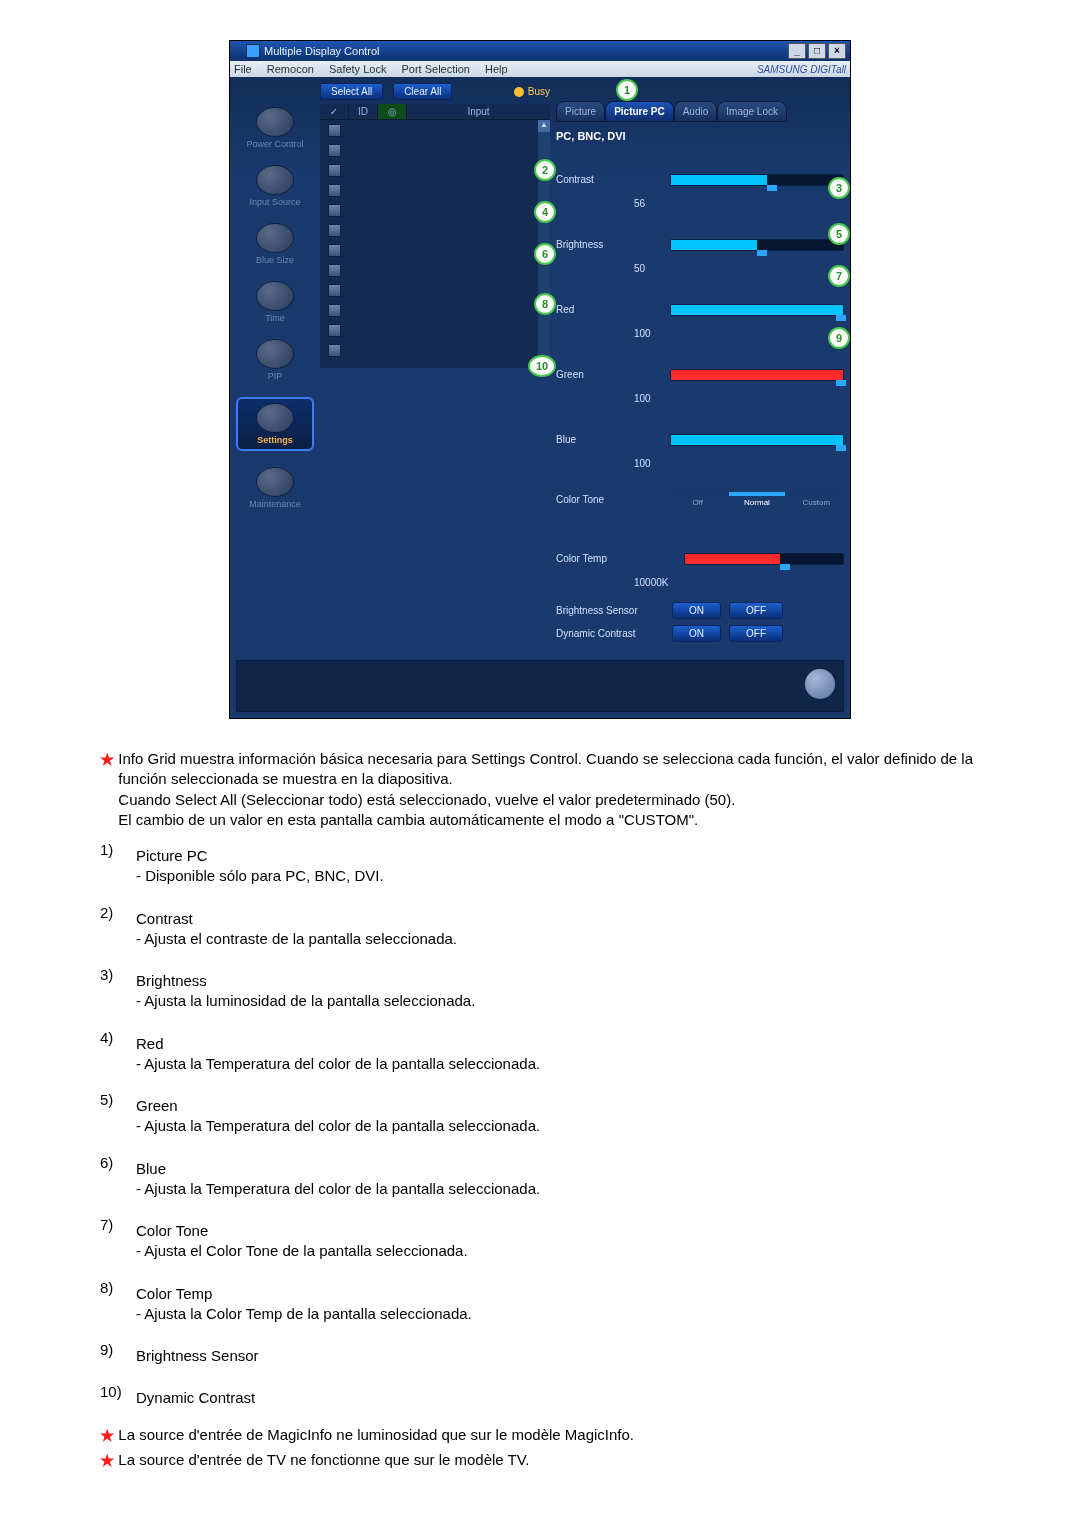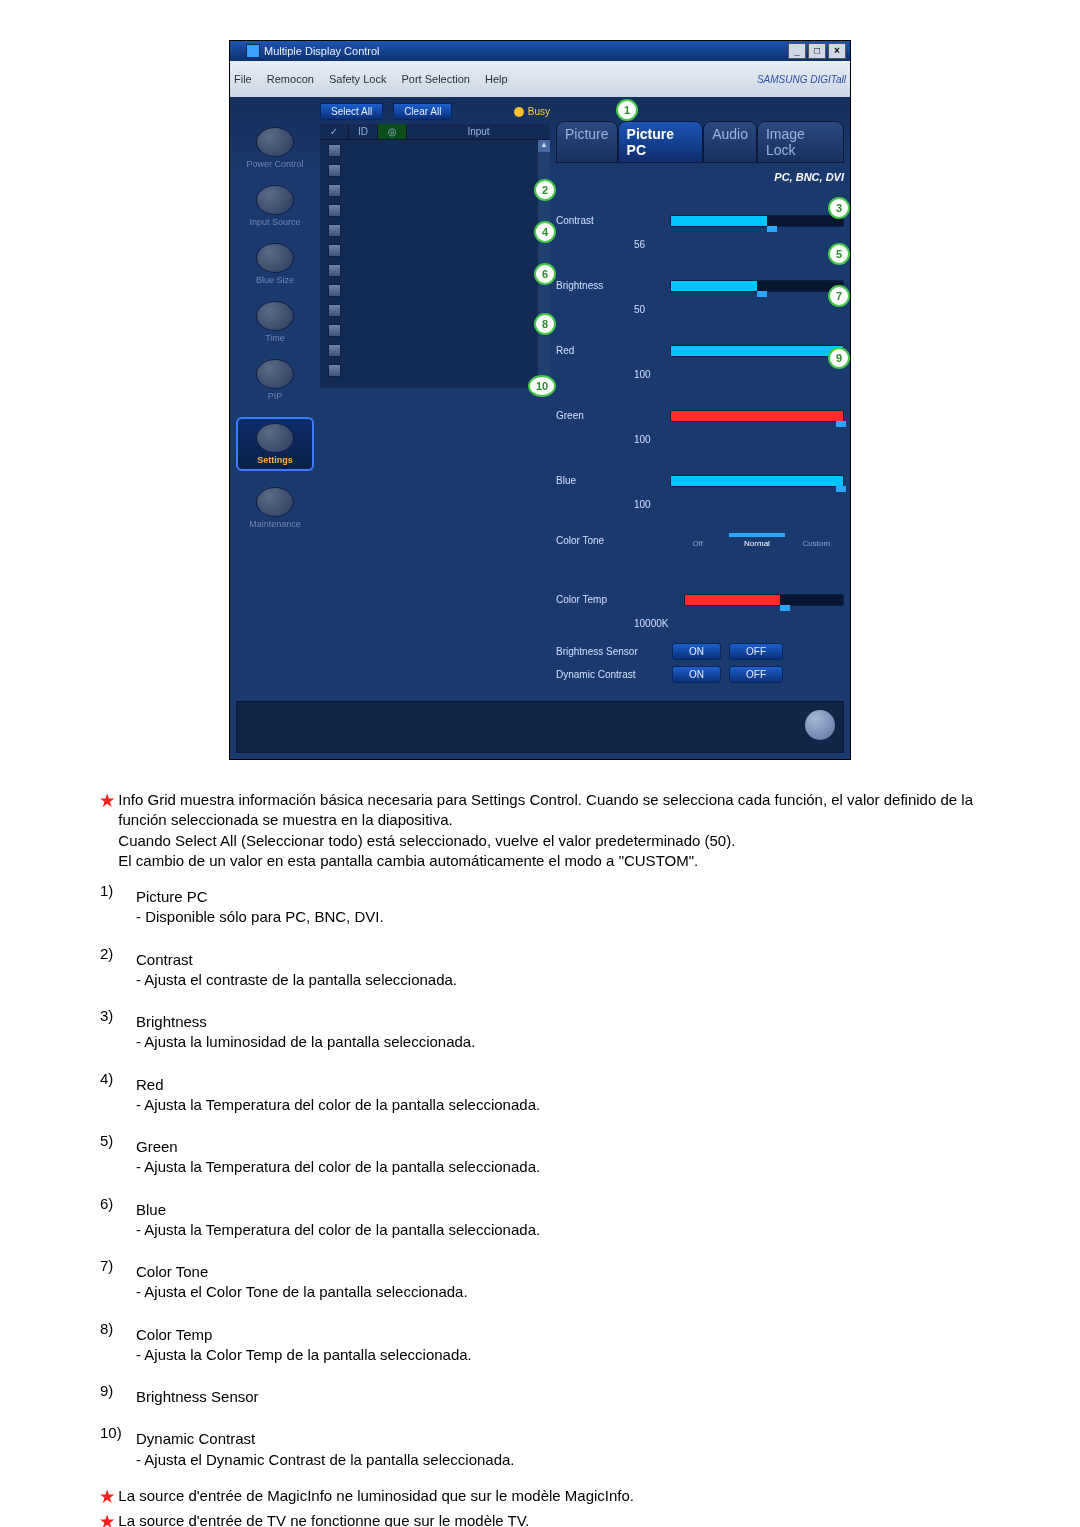--- a/index.html
+++ b/index.html
@@ -4,21 +4,21 @@
 <style>
   body{margin:0;background:#fff;font-family:sans-serif;font-size:15px;color:#000;width:1080px;}
   .page{padding:40px 100px;}
   
   .app{width:620px;margin:0 auto 30px auto;border:1px solid #000;background:linear-gradient(180deg,#0f2850 0%,#1a3a6e 20%,#1a3a6e 100%);color:#c7d5ee;}
   .titlebar{background:linear-gradient(#1e55b0,#0b3170);font-size:11px;padding:2px 4px;display:flex;align-items:center;justify-content:space-between;color:#e8f0ff;}
   .titlebar .left{display:flex;align-items:center;gap:4px;padding-left:12px;}
   .titlebar .icon{width:12px;height:12px;background:#3aa0ff;border:1px solid #0a2a5a;}
   .titlebar .winbtns{display:flex;gap:2px;}
   .titlebar .winbtn{width:16px;height:14px;background:#cfd8e6;color:#000;font-size:10px;text-align:center;line-height:13px;border:1px solid #555;font-weight:bold;}
-  .menubar{background:linear-gradient(#e9eef6,#cbd6e5);font-size:11px;color:#233;padding:12px 4px;display:flex;justify-content:space-between;align-items:center;}
+  .menubar{background:linear-gradient(#e9eef6,#cbd6e5);font-size:11px;color:#233;padding:2px 4px;display:flex;justify-content:space-between;align-items:center;}
   .menubar .menus span{margin-right:12px;}
   .menubar .brand{color:#2b4fa0;font-style:italic;font-size:10px;}
   .body{display:flex;padding:6px;gap:6px;}
   
   .sidebar{width:78px;display:flex;flex-direction:column;gap:16px;padding-top:24px;}
   .sbitem{display:flex;flex-direction:column;align-items:center;font-size:9px;color:#6f86b3;}
   .sbitem .si{width:36px;height:28px;border-radius:50%;background:radial-gradient(circle at 35% 30%,#5a6b88,#2a3b5c);margin-bottom:2px;border:1px solid #0e2040;}
   .sbitem.sel{background:linear-gradient(#0d2e6a,#0a1f44);border:2px solid #3e7bff;border-radius:6px;padding:4px;}
   .sbitem.sel .lab{color:#ffb347;font-weight:bold;}
   
@@ -35,24 +35,24 @@
   .gh3{width:28px;border-right:1px solid #0a1a38;background:#0d4d1a;}
   .gh4{flex:1;}
   .glist{height:248px;overflow:hidden;position:relative;}
   .grow{display:flex;height:20px;align-items:center;}
   .gcell1{width:28px;display:flex;justify-content:center;}
   .chk{width:11px;height:11px;background:linear-gradient(#6d85ab,#3c547c);border:1px solid #0f2040;}
   .gscroll{position:absolute;right:0;top:0;width:12px;height:100%;background:#204070;}
   .gscroll .up{height:12px;background:#4569a0;font-size:8px;text-align:center;}
   
   .right{flex:1;position:relative;}
-  .tabs{display:flex;gap:0;margin-top:18px;font-size:14px;justify-content:space-between;}
+  .tabs{display:flex;gap:0;margin-top:18px;font-size:10px;}
   .tab{background:linear-gradient(#2a4a80,#17305c);padding:4px 8px;color:#9cb3dd;border-top-left-radius:8px;border-top-right-radius:8px;border:1px solid #0a1a38;position:relative;}
   .tab.act{background:linear-gradient(#1c54b8,#0e2d6c);color:#fff;font-weight:bold;}
-  .rtxt{color:#fff;text-align:right;font-size:11px;font-weight:bold;margin:8px 0;font-style:italic;}
+  .rtxt{color:#fff;text-align:left;font-size:11px;font-weight:bold;margin:8px 0;}
   .rows{font-size:10px;}
   .rrow{display:flex;align-items:center;margin-bottom:6px;gap:6px;color:#cfe0ff;}
   .rlab{width:72px;}
   .rval{width:30px;margin-top:48px;}
   .rbar{flex:1;height:10px;background:#07172f;border:1px solid #062045;position:relative;border-radius:2px;}
   .rfill{position:absolute;left:0;top:0;height:100%;background:#00c4ff;}
   .rfill.red{background:#ff2a2a;}
   .rknob{position:absolute;top:10px;width:10px;height:6px;background:#2aa8ff;}
   .ctone{flex:1;display:flex;gap:4px;font-size:8px;}
   .ctseg{flex:1;text-align:center;border-top:4px solid #163a6e;padding-top:2px;color:#8ca4cc;}
@@ -353,21 +353,21 @@
         <li>
           <span class="num">8)</span>
           <span class="body"><span class="title">Color Temp</span><br><span class="desc">- Ajusta la Color Temp de la pantalla seleccionada.</span></span>
         </li>
         <li>
           <span class="num">9)</span>
           <span class="body"><span class="title">Brightness Sensor</span><br></span>
         </li>
         <li>
           <span class="num">10)</span>
-          <span class="body"><span class="title">Dynamic Contrast</span><br><span class="desc">- Ajusta el Dynamic Contrast de la pantalla seleccionada.</span></span>
+          <span class="body"><span class="title">Dynamic Contrast</span><br></span>
         </li>
       </ol>
     <div class="starline">
       <span class="star">★</span>
       <span class="txt">La source d'entrée de MagicInfo ne luminosidad que sur le modèle MagicInfo.</span>
     </div>
     <div class="starline">
       <span class="star">★</span>
       <span class="txt">La source d'entrée de TV ne fonctionne que sur le modèle TV.</span>
     </div>

